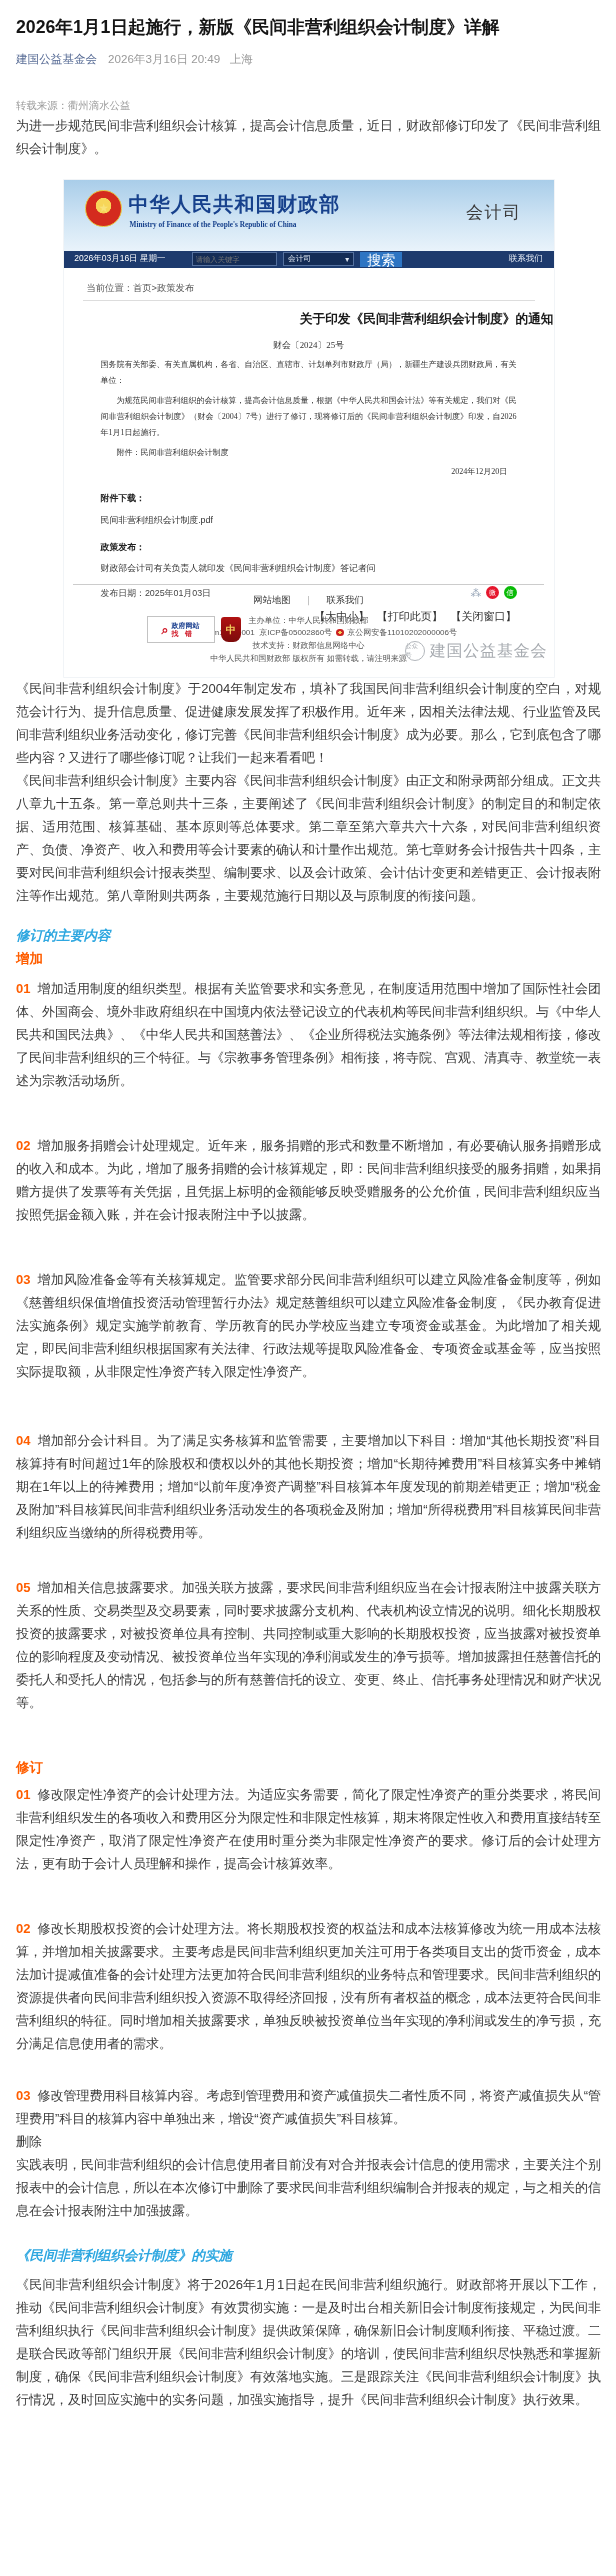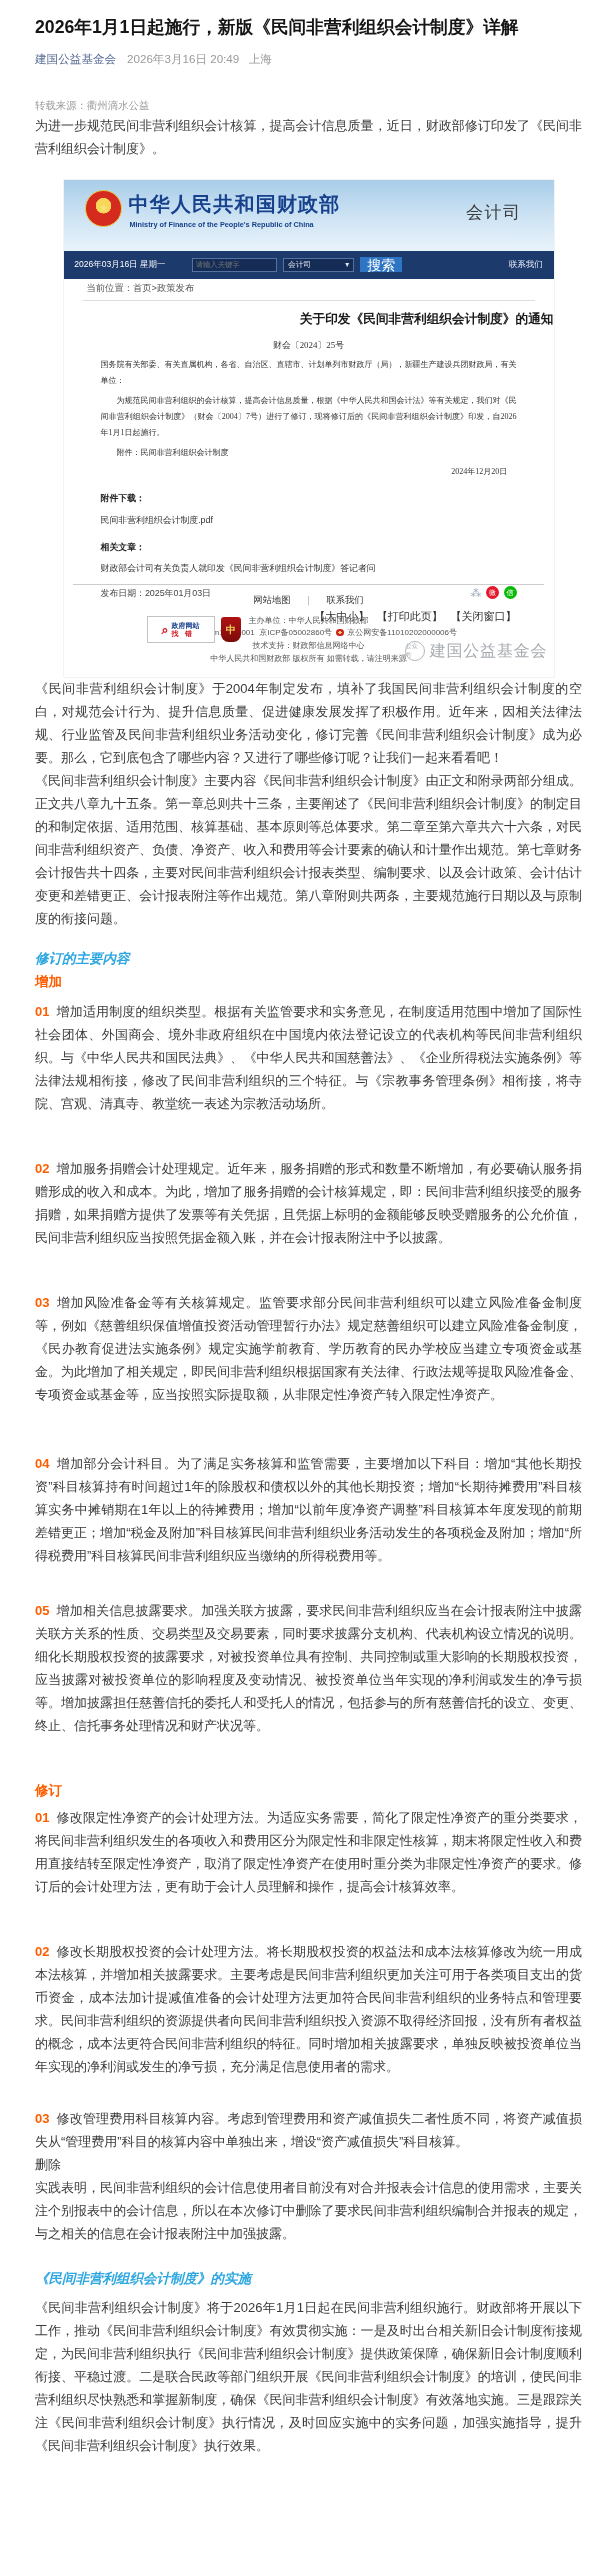--- a/index.html
+++ b/index.html
@@ -1,41 +1,41 @@
 <!DOCTYPE html>
 <html style="font-size:12.3px"><head>
 <meta charset="utf-8">
 <style>
   html,body{margin:0;padding:0;background:#fff;}
   body{font-family:"Liberation Sans","DejaVu Sans",sans-serif;color:#353535;}
   .page{width:617px;height:2576px;overflow:hidden;margin:0 auto;background:#fff;}
-  .inner{padding:0 35px;}
+  .inner{padding:0 16px;}
   h1.title{margin:15.4px 0 0 0;font-size:17.7px;line-height:25px;color:#151515;font-weight:bold;}
   .meta{margin-top:10.8px;font-size:11.6px;line-height:16px;}
   .meta a{color:#576b95;text-decoration:none;margin-right:7.7px;cursor:pointer;}
   .meta .gray{color:#9a9a9a;margin-right:6.2px;}
   .repost{margin-top:32px;font-size:10.4px;color:#9b9b9b;line-height:14.6px;}
   p.body{font-size:13px;line-height:23px;margin:0;text-align:justify;color:#3a3a3a;}
   .mt-intro{margin-top:48px;}
   .mt-p1{margin-top:9.3px;}
   .mt-p2{margin-top:25px;}
   .blue-h{margin:17px 0 0 0;font-size:13.5px;line-height:23px;color:#2ea7e0;font-weight:bold;font-style:italic;}
   .blue-h2{margin:21.6px 0 0 0;}
   .orange-h{margin:0;font-size:13.5px;line-height:23px;color:#ff5e00;font-weight:bold;}
   p.item{font-size:13px;line-height:23px;margin:0;text-align:justify;color:#3a3a3a;}
   p.item .num{color:#ff5e00;font-weight:bold;margin-right:7px;}
   .plain-h{font-size:13px;line-height:23px;color:#3a3a3a;margin:0;}
   
   .gov{position:relative;width:490px;height:497px;margin:20px auto 0 auto;background:#fff;overflow:hidden;box-shadow:0 0 0 0.8px #eef2f6;}
   .gov-sky{position:absolute;left:0;top:0;right:0;height:71px;background:linear-gradient(180deg,#a9cde9 0%,#cfe4f4 55%,#e9f3fb 100%);}
   .gov-emblem{position:absolute;left:21.6px;top:10px;width:35px;height:35px;border-radius:50%;background:radial-gradient(circle at 50% 42%,#f7d659 0 28%,#d42b1e 30% 100%);border:1.5px solid #e8c33c;display:flex;align-items:center;justify-content:center;color:#f9e27a;font-size:11.6px;}
   .gov-cn{position:absolute;left:65px;top:11.6px;font-size:20px;font-weight:bold;color:#17418c;letter-spacing:1.2px;}
-  .gov-en{position:absolute;left:66px;top:40px;font-size:7.3px;font-weight:bold;color:#17418c;}
+  .gov-en{position:absolute;left:66px;top:40px;font-size:7.3px;font-weight:bold;color:#17418c;font-family:Liberation Serif, serif;}
   .gov-dept{position:absolute;right:32px;top:21.6px;font-size:17px;color:#3c3c3c;letter-spacing:1.5px;}
-  .gov-nav{position:absolute;left:0;right:0;top:71px;height:28px;background:#1d3a6d;display:flex;align-items:center;padding:0 10.8px;box-sizing:border-box;font-size:8.5px;color:#fff;gap:6.2px;}
+  .gov-nav{position:absolute;left:0;right:0;top:71px;height:17px;background:#1d3a6d;display:flex;align-items:center;padding:0 10.8px;box-sizing:border-box;font-size:8.5px;color:#fff;gap:6.2px;}
   .gov-nav .ndate{white-space:nowrap;margin-right:20px;}
   .gov-search{width:77px;height:12.3px;background:#142c56;border:0.8px solid #55719f;color:#9fb0c9;font-size:7.3px;padding:0 3.1px;}
   .gov-select{width:71px;height:14px;background:#142c56;border:0.8px solid #55719f;color:#dfe7f2;font-size:7.7px;display:flex;align-items:center;justify-content:space-between;padding:0 3.9px;box-sizing:border-box;}
   .gov-btn{height:14.6px;background:#2e75c3;color:#fff;border:none;font-size:14px;padding:0 7px;cursor:pointer;text-align:right;}
   .gov-home{margin-left:auto;color:#e8eef7;font-size:8.5px;cursor:pointer;}
   .gov-crumb{position:absolute;left:23px;top:102px;font-size:9.3px;color:#555;}
   .gov-hr1{position:absolute;left:19px;right:19px;top:120px;border-top:0.8px solid #ddd;}
   .gov-doc-title{position:absolute;left:0;right:0;top:131px;text-align:right;font-size:12.7px;font-weight:bold;color:#1a1a1a;}
   .gov-doc-num{position:absolute;left:0;right:0;top:159px;text-align:center;font-size:8.9px;color:#333;font-family:"Liberation Serif","DejaVu Serif",serif;}
   .gov-doc{position:absolute;left:37px;right:37px;top:177px;font-family:"Liberation Serif","DejaVu Serif",serif;font-size:8px;line-height:16px;color:#333;}
@@ -113,21 +113,21 @@
       <div class="gov-doc-title">关于印发《民间非营利组织会计制度》的通知</div>
       <div class="gov-doc-num">财会〔2024〕25号</div>
 
       <div class="gov-doc">
         <p>国务院有关部委、有关直属机构，各省、自治区、直辖市、计划单列市财政厅（局），新疆生产建设兵团财政局，有关单位：</p>
         <p class="ind">为规范民间非营利组织的会计核算，提高会计信息质量，根据《中华人民共和国会计法》等有关规定，我们对《民间非营利组织会计制度》（财会〔2004〕7号）进行了修订，现将修订后的《民间非营利组织会计制度》印发，自2026年1月1日起施行。</p>
         <p class="ind">附件：民间非营利组织会计制度</p>
         <div class="signdate">2024年12月20日</div>
         <p class="lbl">附件下载：</p>
         <p class="lnk">民间非营利组织会计制度.pdf</p>
-        <p class="lbl">相关文章：</p>
+        <p class="lbl">政策发布：</p>
         <p class="lnk">财政部会计司有关负责人就印发《民间非营利组织会计制度》答记者问</p>
         <div class="pub-row">
           <span>发布日期：2025年01月03日</span>
           <span class="icons">
             <span class="share">⁂</span>
             <span class="icirc weibo">微</span>
             <span class="icirc wechat">信</span>
           </span>
         </div>
         <div class="tools">

